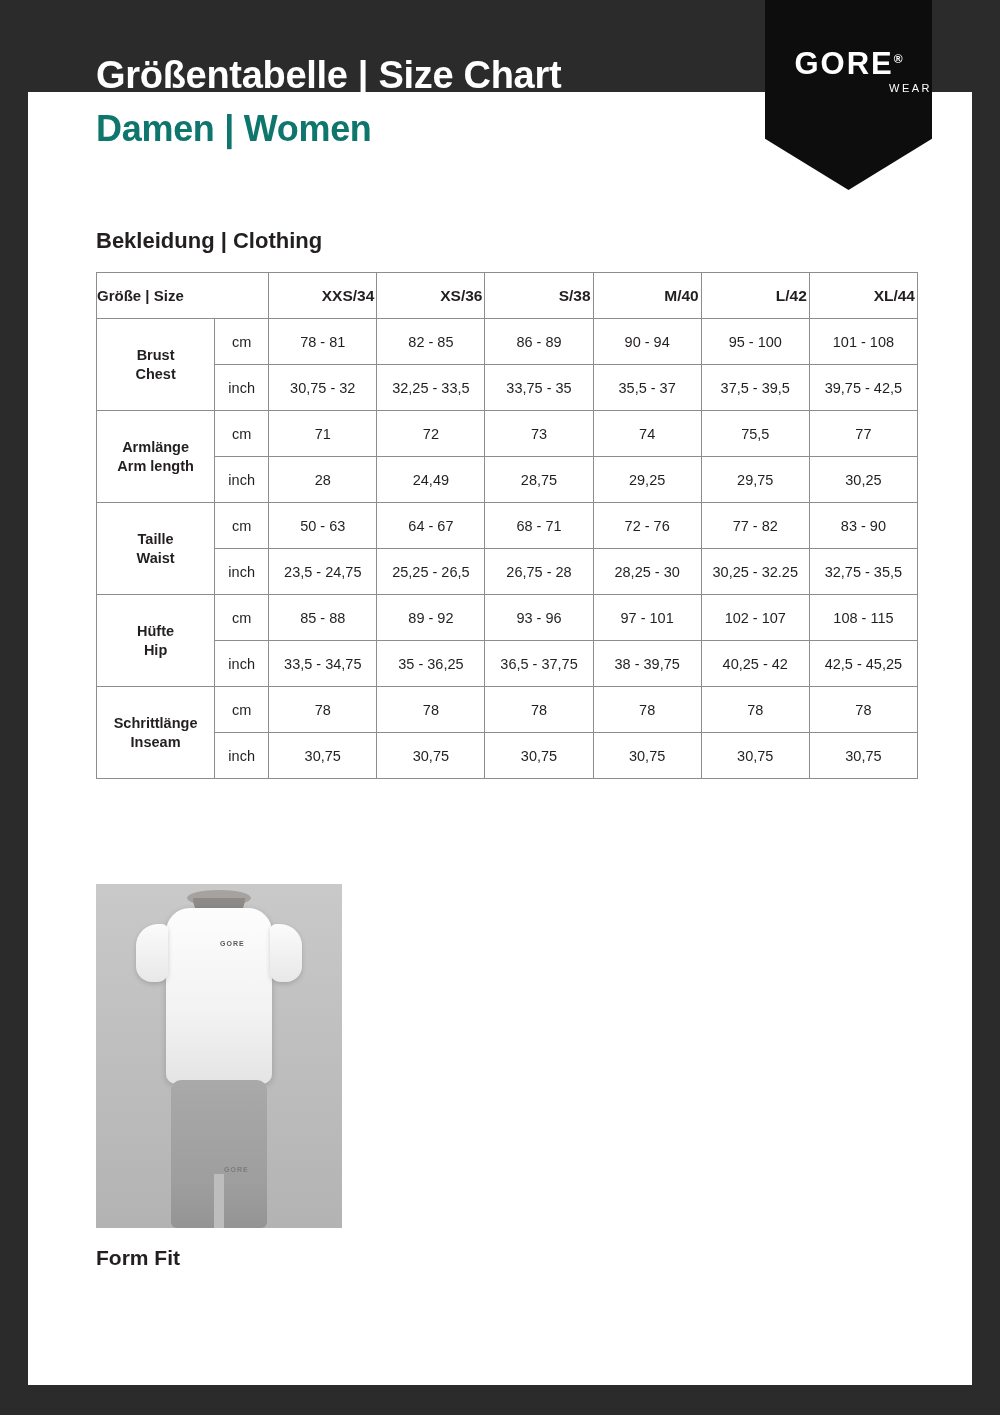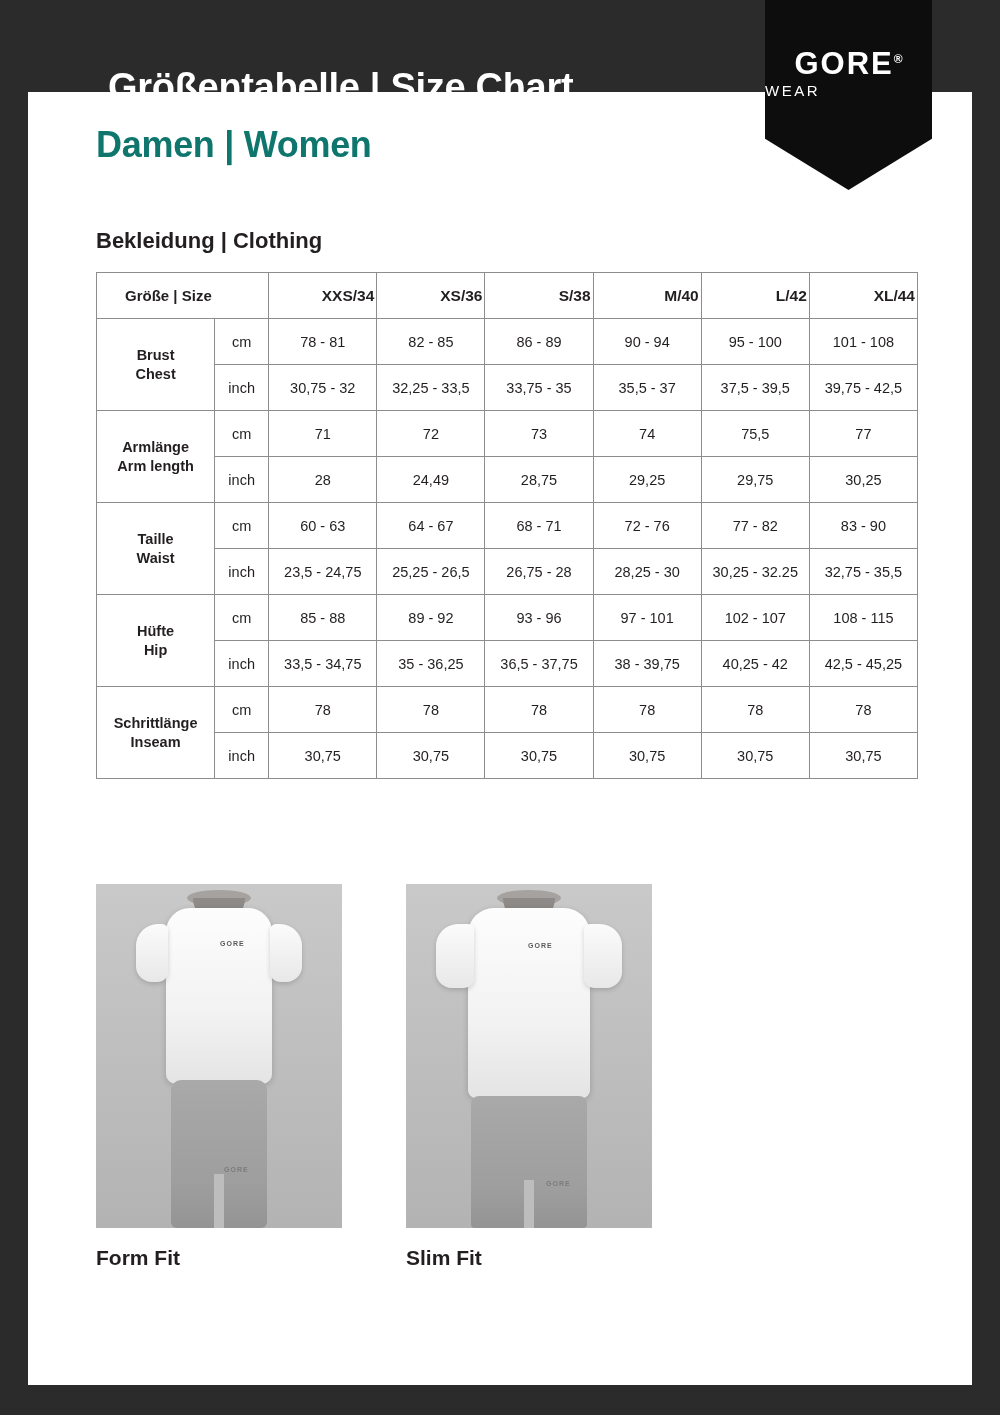--- a/index.html
+++ b/index.html
@@ -45,21 +45,21 @@
     position: absolute;
     left: 96px; top: 52px;
     z-index: 5;
   }
   .title-line1 {
     font-size: 38px;
     font-weight: bold;
     color: #ffffff;
     letter-spacing: -0.3px;
     line-height: 46px;
-    margin: 12px;
+    margin: 0;
     white-space: nowrap;
   }
   .title-line2 {
     font-size: 36px;
     font-weight: bold;
     color: #0f766e;
     letter-spacing: -0.3px;
     line-height: 46px;
     margin: 0;
     margin-top: 8px;
@@ -87,24 +87,24 @@
     font-weight: bold;
     letter-spacing: 2px;
   }
   .logo-text .reg {
     font-size: 12px;
     vertical-align: super;
     letter-spacing: 0;
   }
   .logo-sub {
     position: absolute;
-    top: 82px; left: 0; right: 0;
-    text-align: left;
+    top: 82px; left: 8px; right: 0;
+    text-align: right;
     color: #ffffff;
-    font-size: 15px;
+    font-size: 11px;
     letter-spacing: 2.5px;
   }
   
   .section-title {
     position: absolute;
     left: 96px; top: 228px;
     font-size: 22px;
     font-weight: bold;
     color: #231f20;
   }
@@ -120,21 +120,21 @@
   table.size-table td {
     border: 1px solid #8d8d8d;
     text-align: center;
     color: #231f20;
     font-size: 14.5px;
     height: 46px;
     padding: 0 2px;
   }
   table.size-table th.corner {
     text-align: left;
-    padding-left: 28px;
+    padding-left: 0;
     font-size: 15px;
     font-weight: bold;
   }
   table.size-table th.size-head {
     font-size: 15.5px;
     font-weight: bold;
     text-align: right;
   }
   td.row-label {
     text-align: left;
@@ -150,21 +150,21 @@
   
   col.c-label { width: 118px; }
   col.c-unit  { width: 54px; }
   col.c-size  { width: 108px; }
   
   .fits {
     position: absolute;
     left: 96px; top: 884px;
     width: 824px;
     display: flex;
-    gap: 64px;
+    gap: 32px;
   }
   .fit {
     width: 246px;
   }
   .fit-img {
     position: relative;
     width: 246px;
     height: 344px;
     background: linear-gradient(180deg,#c9c9c9 0%, #bdbdbd 55%, #b3b3b3 100%);
     overflow: hidden;
@@ -325,21 +325,21 @@
         <td>29,75</td>
         <td>30,25</td>
       </tr>
 
       <tr>
         <td class="row-label" rowspan="2">
           <div>Taille</div>
           <div>Waist</div>
         </td>
         <td class="unit">cm</td>
-        <td>60 - 63</td>
+        <td>50 - 63</td>
         <td>64 - 67</td>
         <td>68 - 71</td>
         <td>72 - 76</td>
         <td>77 - 82</td>
         <td>83 - 90</td>
       </tr>
       <tr>
         <td class="unit">inch</td>
         <td>23,5 - 24,75</td>
         <td>25,25 - 26,5</td>
@@ -409,33 +409,17 @@
           <div class="sleeve right" style="right:40px;width:32px;height:58px;"></div>
           <div class="legs" style="top:196px;width:96px;height:148px;border-radius:10px 10px 6px 6px;"></div>
           <div class="leg-gap" style="top:290px;height:54px;"></div>
           <div class="brand-mini" style="left:124px;top:56px;">GORE</div>
           <div class="brand-mini pants" style="left:128px;top:282px;">GORE</div>
         </div>
       </div>
       <div class="fit-caption">Form Fit</div>
     </div>
 
-    <div class="fit">
-      <div class="fit-img">
-        <div class="fig">
-          <div class="head-shadow"></div>
-          <div class="neck"></div>
-          <div class="torso" style="width:122px;height:190px;border-radius:26px 26px 8px 8px;"></div>
-          <div class="sleeve left" style="left:30px;width:38px;height:64px;"></div>
-          <div class="sleeve right" style="right:30px;width:38px;height:64px;"></div>
-          <div class="legs" style="top:212px;width:116px;height:132px;border-radius:8px 8px 4px 4px;"></div>
-          <div class="leg-gap" style="top:296px;height:48px;"></div>
-          <div class="brand-mini" style="left:122px;top:58px;">GORE</div>
-          <div class="brand-mini pants" style="left:140px;top:296px;">GORE</div>
-        </div>
-      </div>
-      <div class="fit-caption">Slim Fit</div>
-    </div>
 
 
   </div>
 
 </div>
 
 </body></html>

